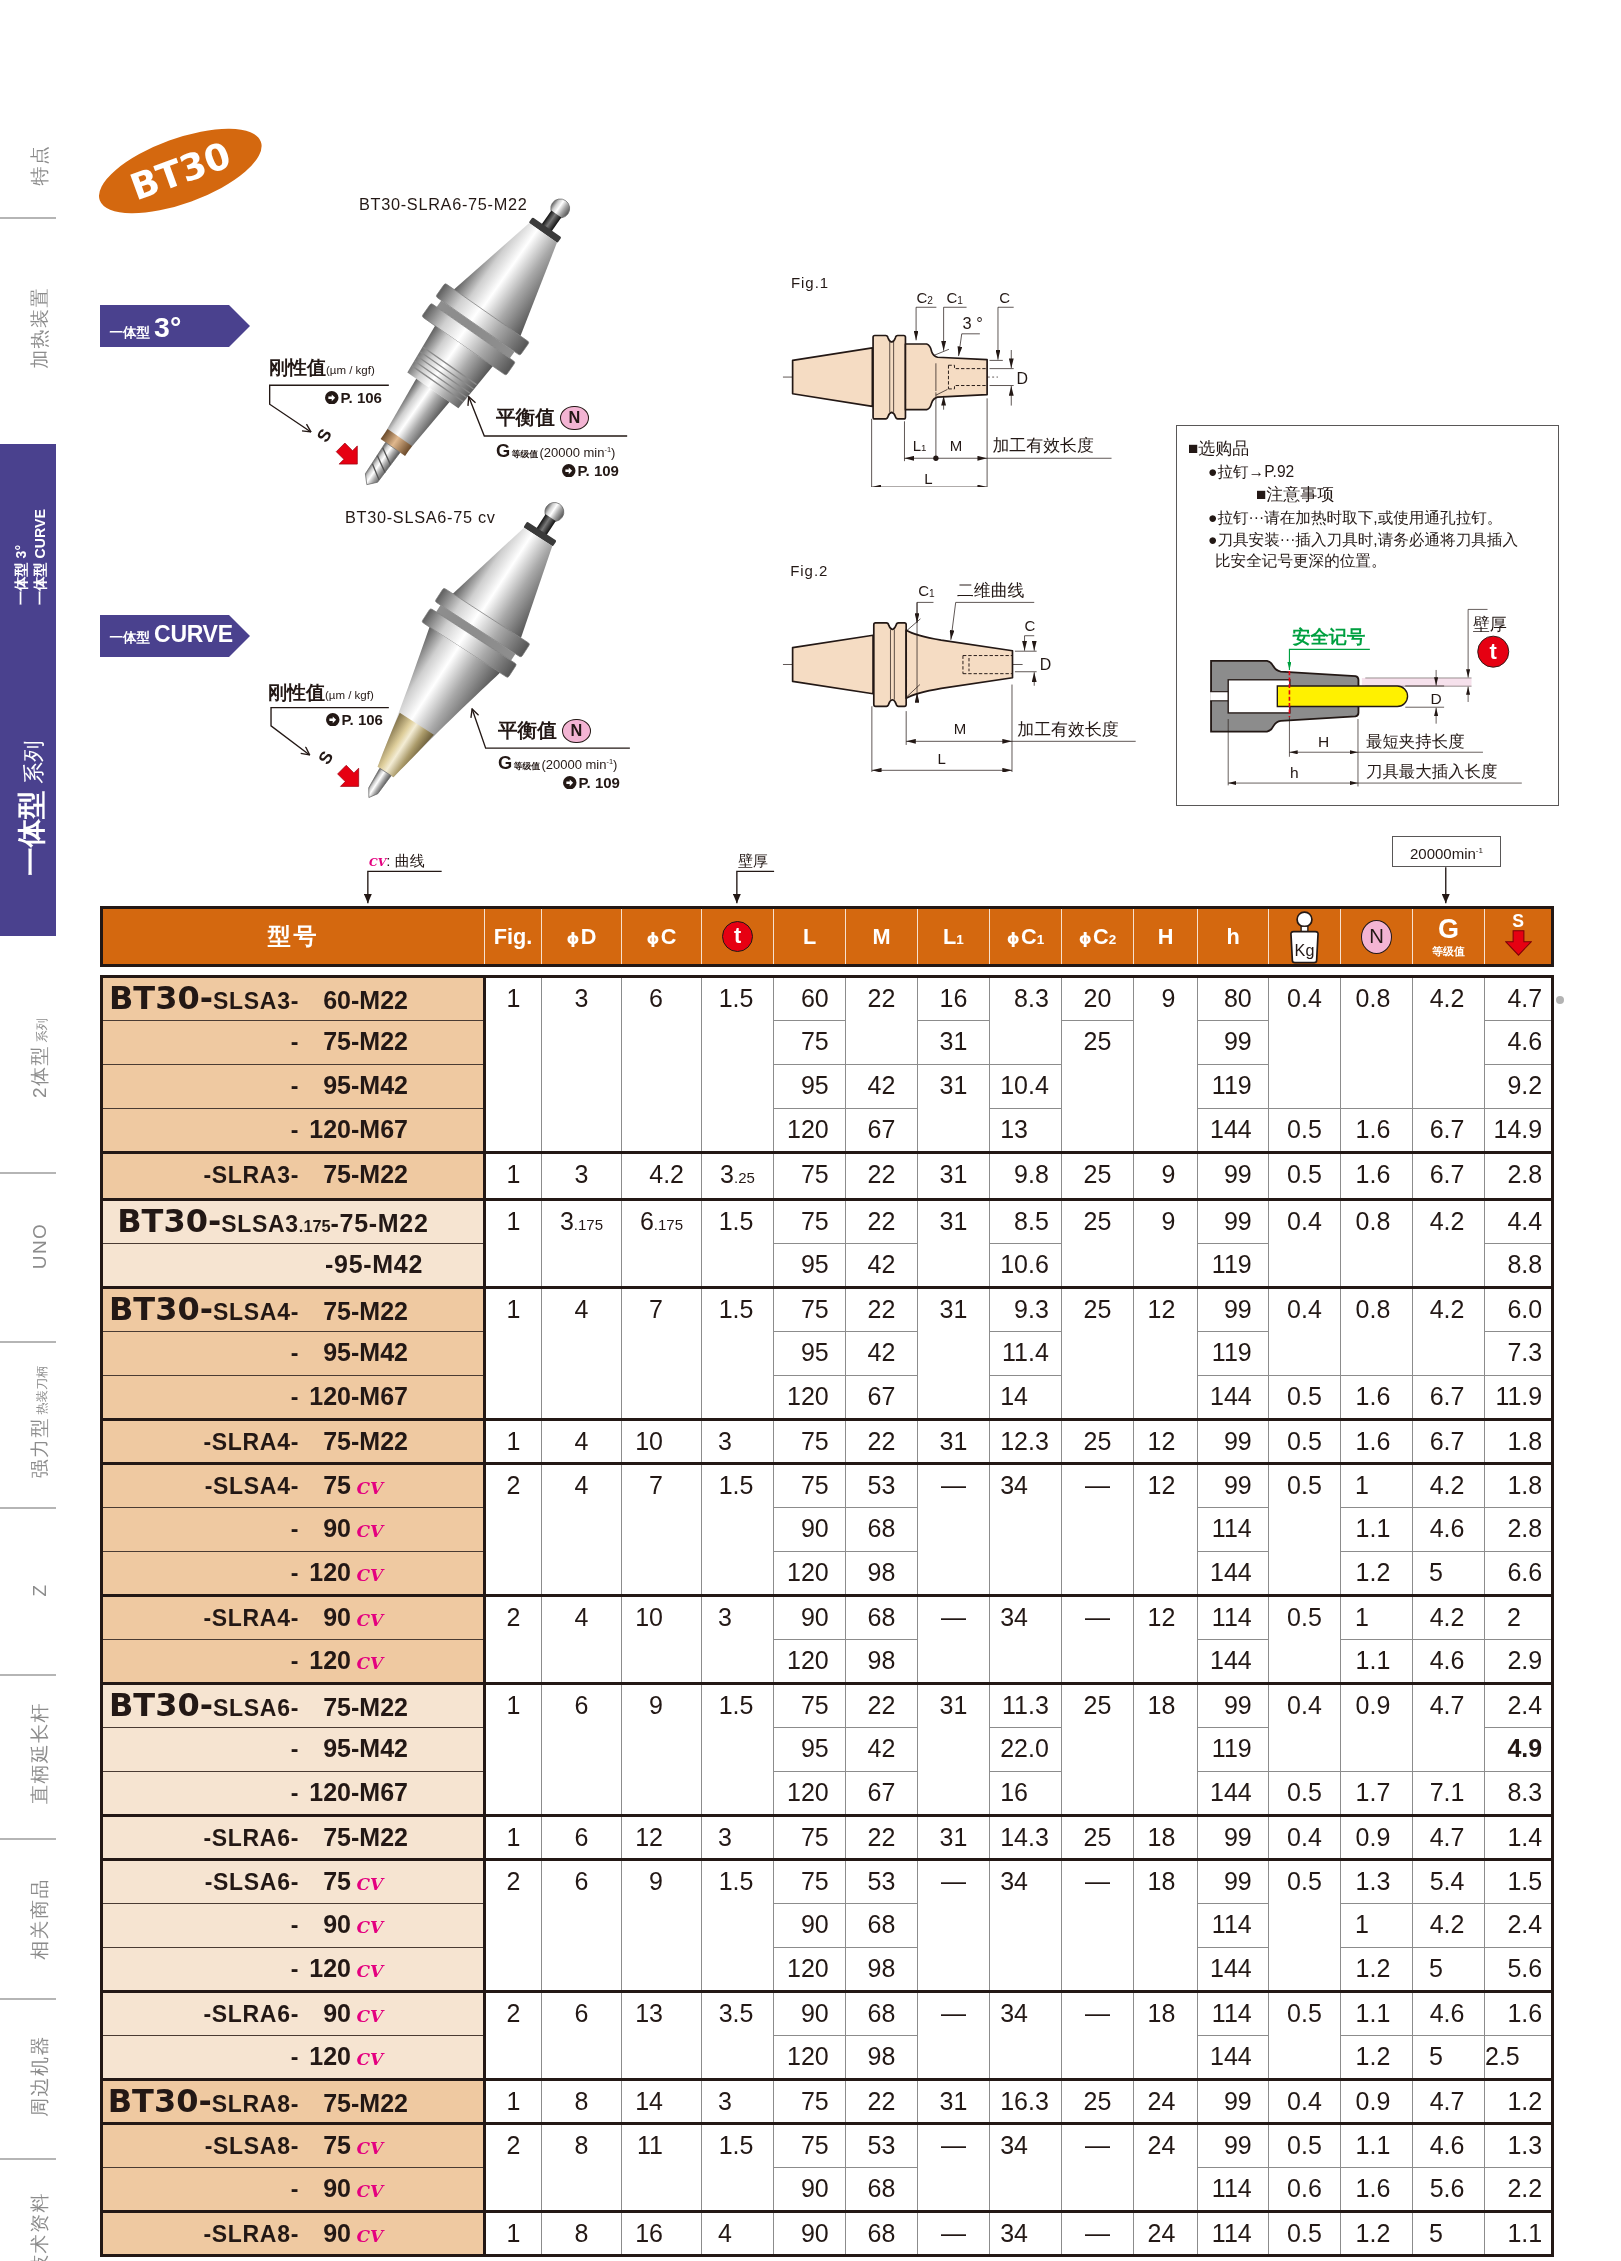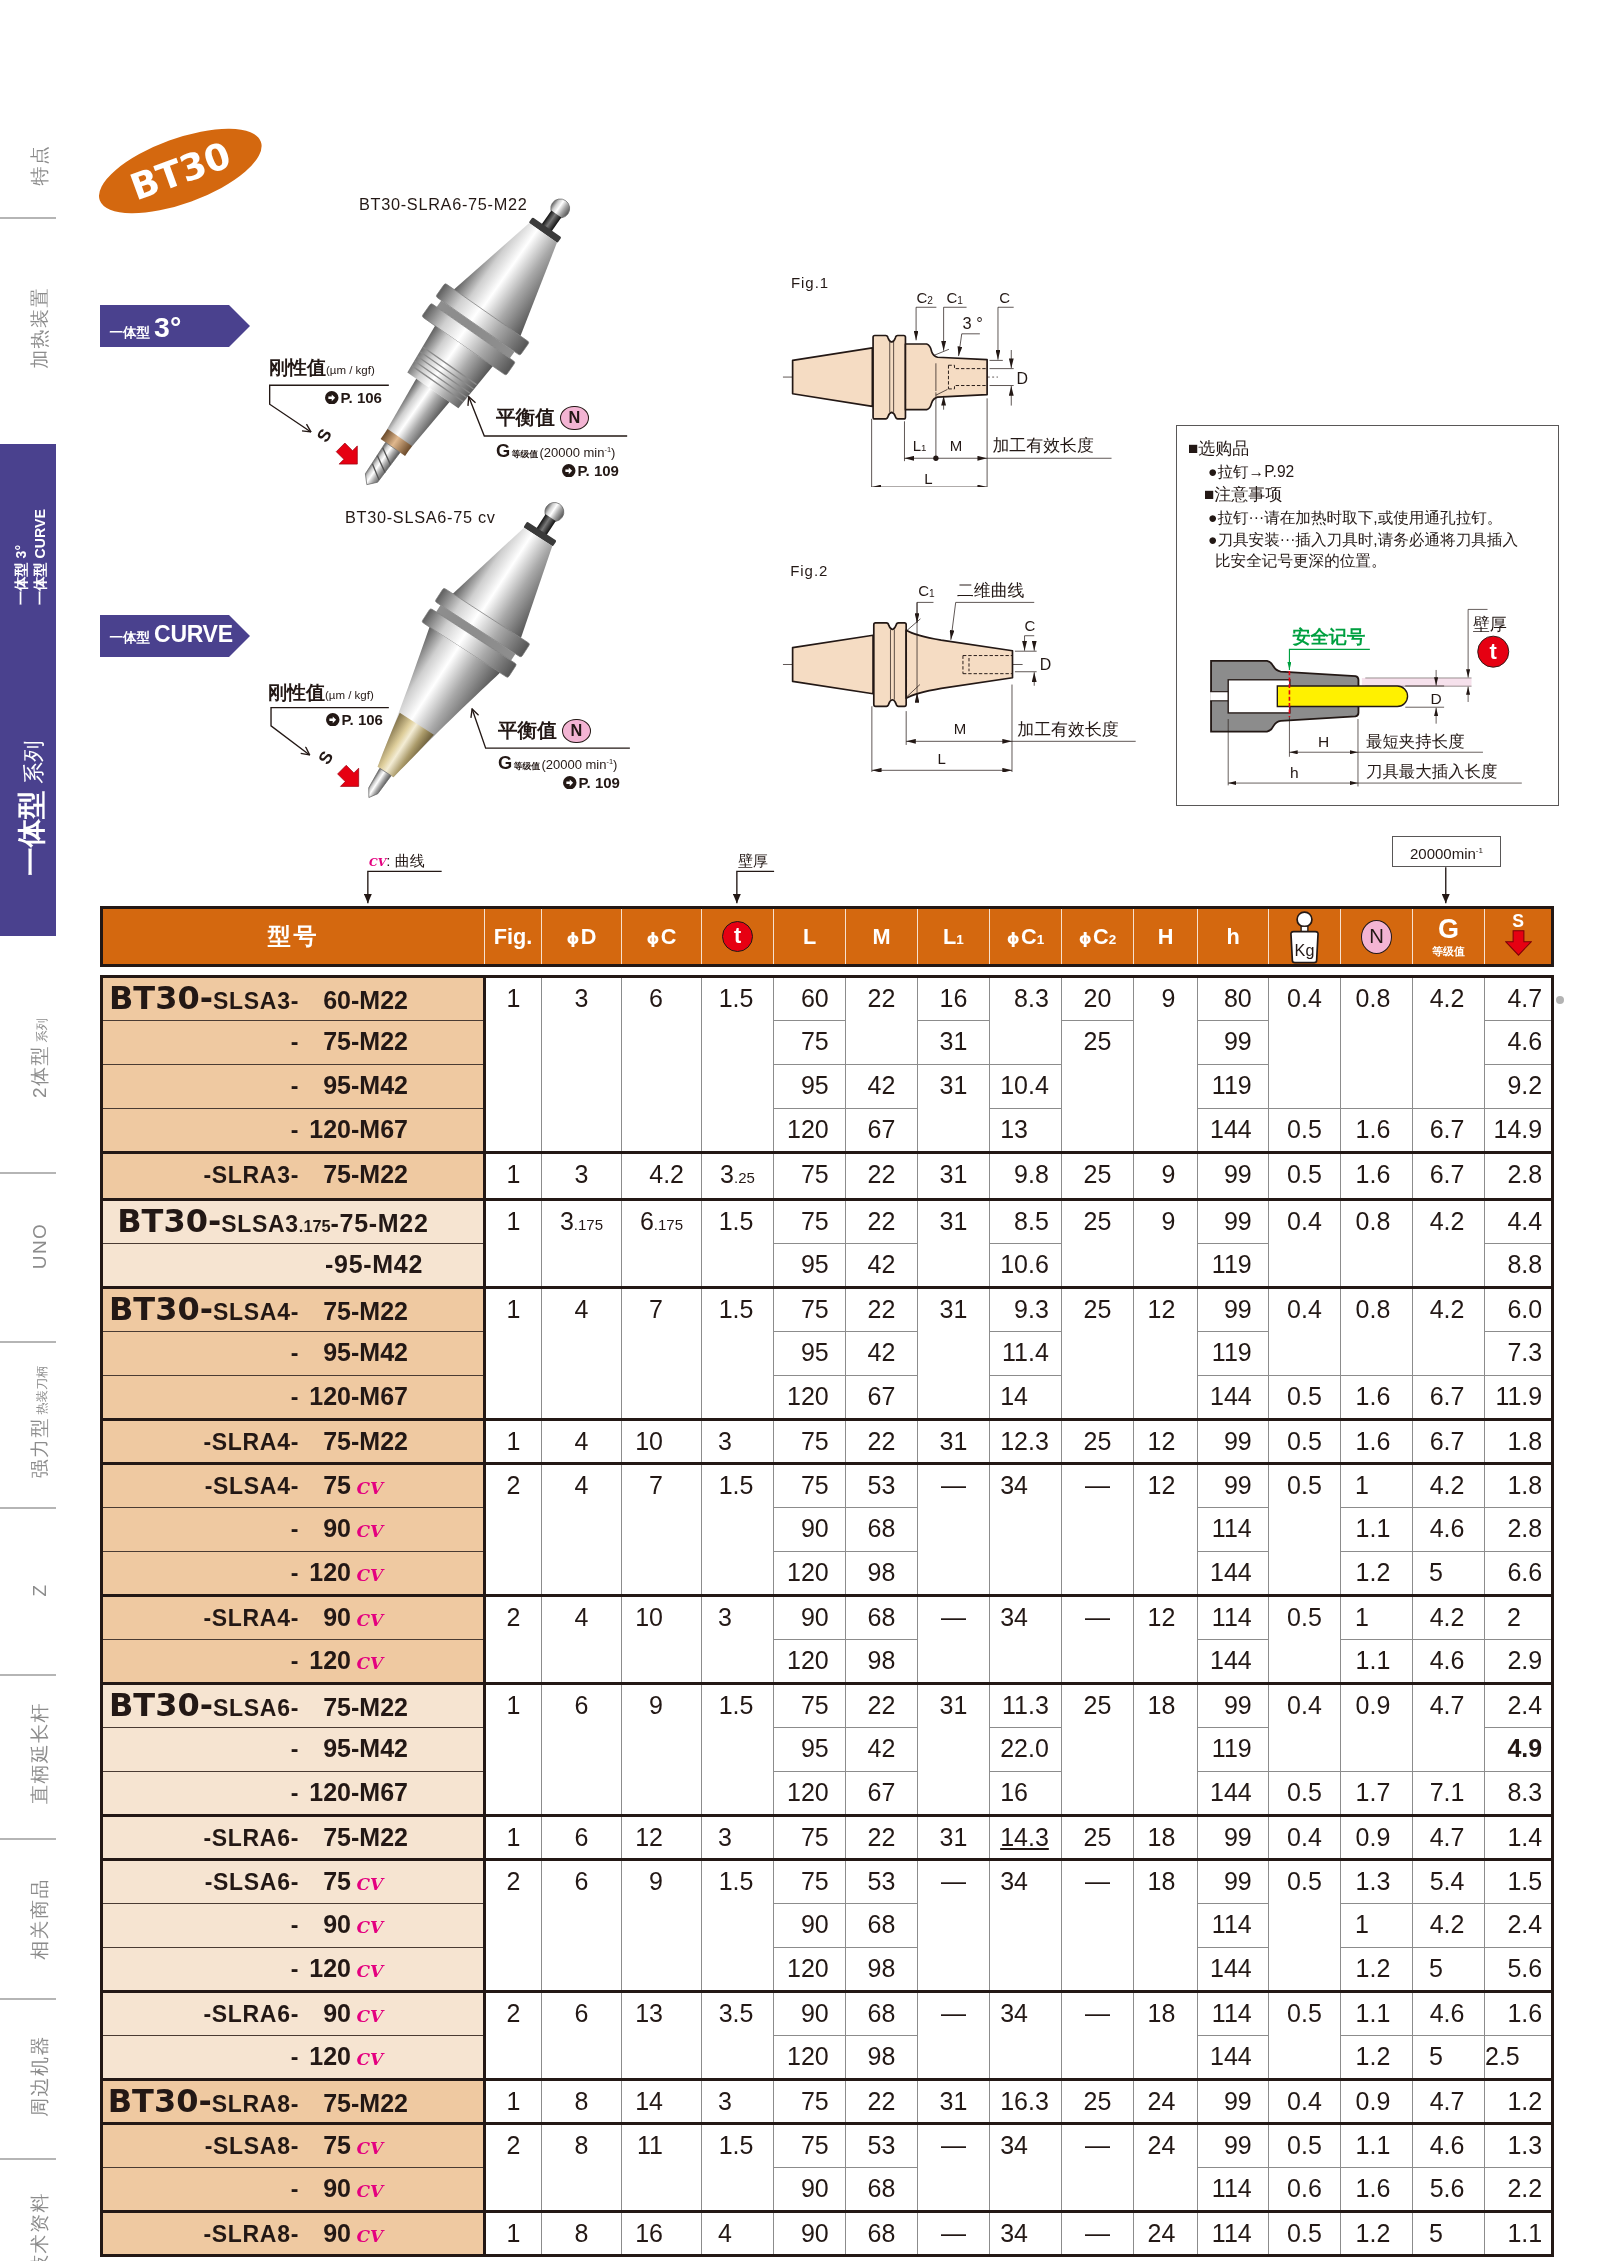--- a/index.html
+++ b/index.html
@@ -324,21 +324,21 @@
   <text x="1045" y="370" font-size="62">C</text>
   <text x="1108" y="530" font-size="66">D</text>
   <text x="752" y="795" font-size="62">M</text>
   <text x="685" y="920" font-size="62">L</text>
   <text x="1015" y="800" font-size="70">加工有效长度</text>
 </svg>
 
 <div class="notes"></div>
 <div class="note-line h" style="left:1188px;top:440px">■选购品</div>
 <div class="note-line" style="left:1208px;top:464px">●拉钉→P.92</div>
-<div class="note-line h" style="left:1204px;top:486px">■注意事项</div>
+<div class="note-line h" style="left:1256px;top:486px">■注意事项</div>
 <div class="note-line" style="left:1208px;top:510px">●拉钉···请在加热时取下,或使用通孔拉钉。</div>
 <div class="note-line" style="left:1208px;top:532px">●刀具安装···插入刀具时,请务必通将刀具插入</div>
 <div class="note-line" style="left:1215px;top:553px">比安全记号更深的位置。</div>
 
 <svg class="abs" style="left:1165px;top:582px" width="359" height="223" viewBox="0 0 1568 976" font-family="Liberation Sans, sans-serif" fill="#231815">
   <defs>
     <marker id="sda" viewBox="0 0 36 18" refX="36" refY="9" markerWidth="36" markerHeight="18" markerUnits="userSpaceOnUse" orient="auto-start-reverse">
         <path d="M0,0 L36,9 L0,18 z" fill="#231815"></path>
       </marker>
     <marker id="sdg" viewBox="0 0 36 18" refX="36" refY="9" markerWidth="36" markerHeight="18" markerUnits="userSpaceOnUse" orient="auto">
@@ -825,21 +825,21 @@
             <span class="m-suffix">-M22</span>
           </div>
         </td>
         <td class="dc tb" style="text-align: center;">1</td>
         <td class="dc tb" style="text-align: center;">6</td>
         <td class="dc tb" style="text-align: right; padding-right: 38px;">12</td>
         <td class="dc tb" style="text-align: right; padding-right: 41px;">3</td>
         <td class="dc tb" style="text-align: right; padding-right: 16.3px;">75</td>
         <td class="dc tb" style="text-align: center;">22</td>
         <td class="dc tb" style="text-align: center;">31</td>
-        <td class="dc tb" style="text-align: right; padding-right: 12.2px; text-decoration: underline;">14.3</td>
+        <td class="dc tb" style="text-align: right; padding-right: 12.2px;">14.3</td>
         <td class="dc tb" style="text-align: center;">25</td>
         <td class="dc tb" style="text-align: right; padding-right: 21.7px;">18</td>
         <td class="dc tb" style="text-align: right; padding-right: 16.3px;">99</td>
         <td class="dc tb" style="text-align: center;">0.4</td>
         <td class="dc tb" style="text-align: right; padding-right: 21.7px;">0.9</td>
         <td class="dc tb" style="text-align: right; padding-right: 19.6px;">4.7</td>
         <td class="dc tb" style="text-align: right; padding-right: 8.8px;">1.4</td>
       </tr>
       <tr>
         <td class="model light">

